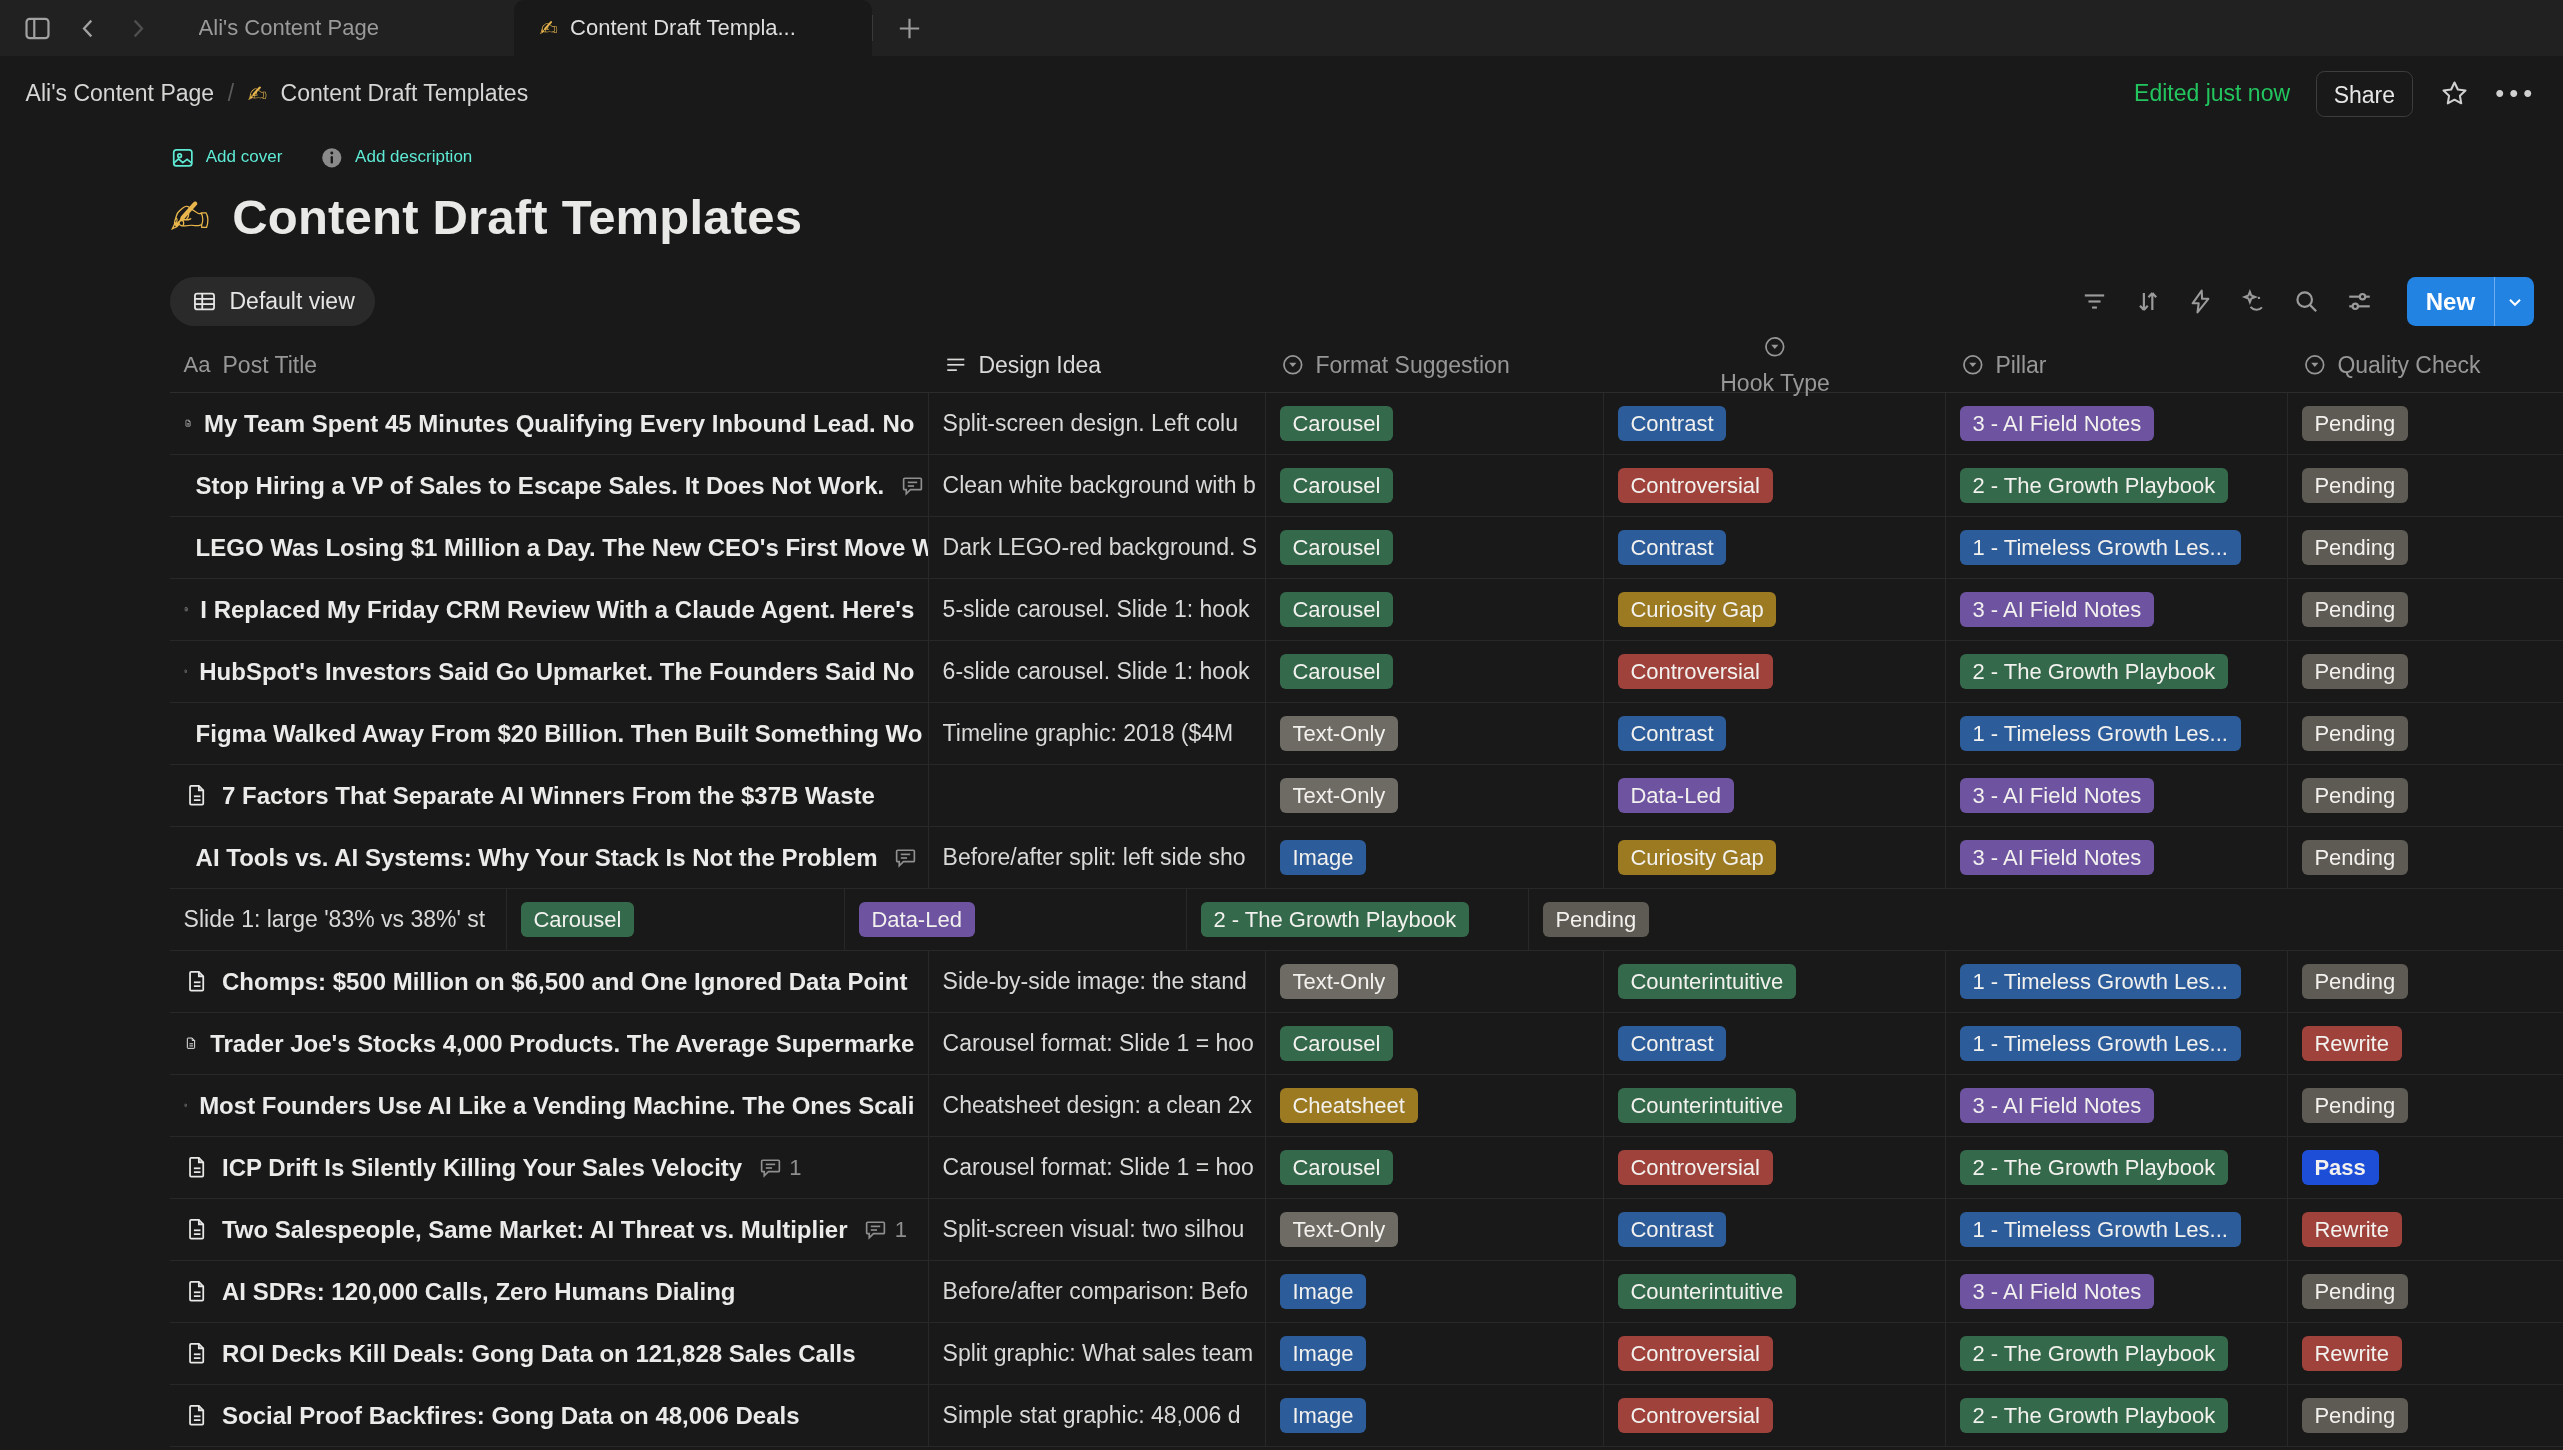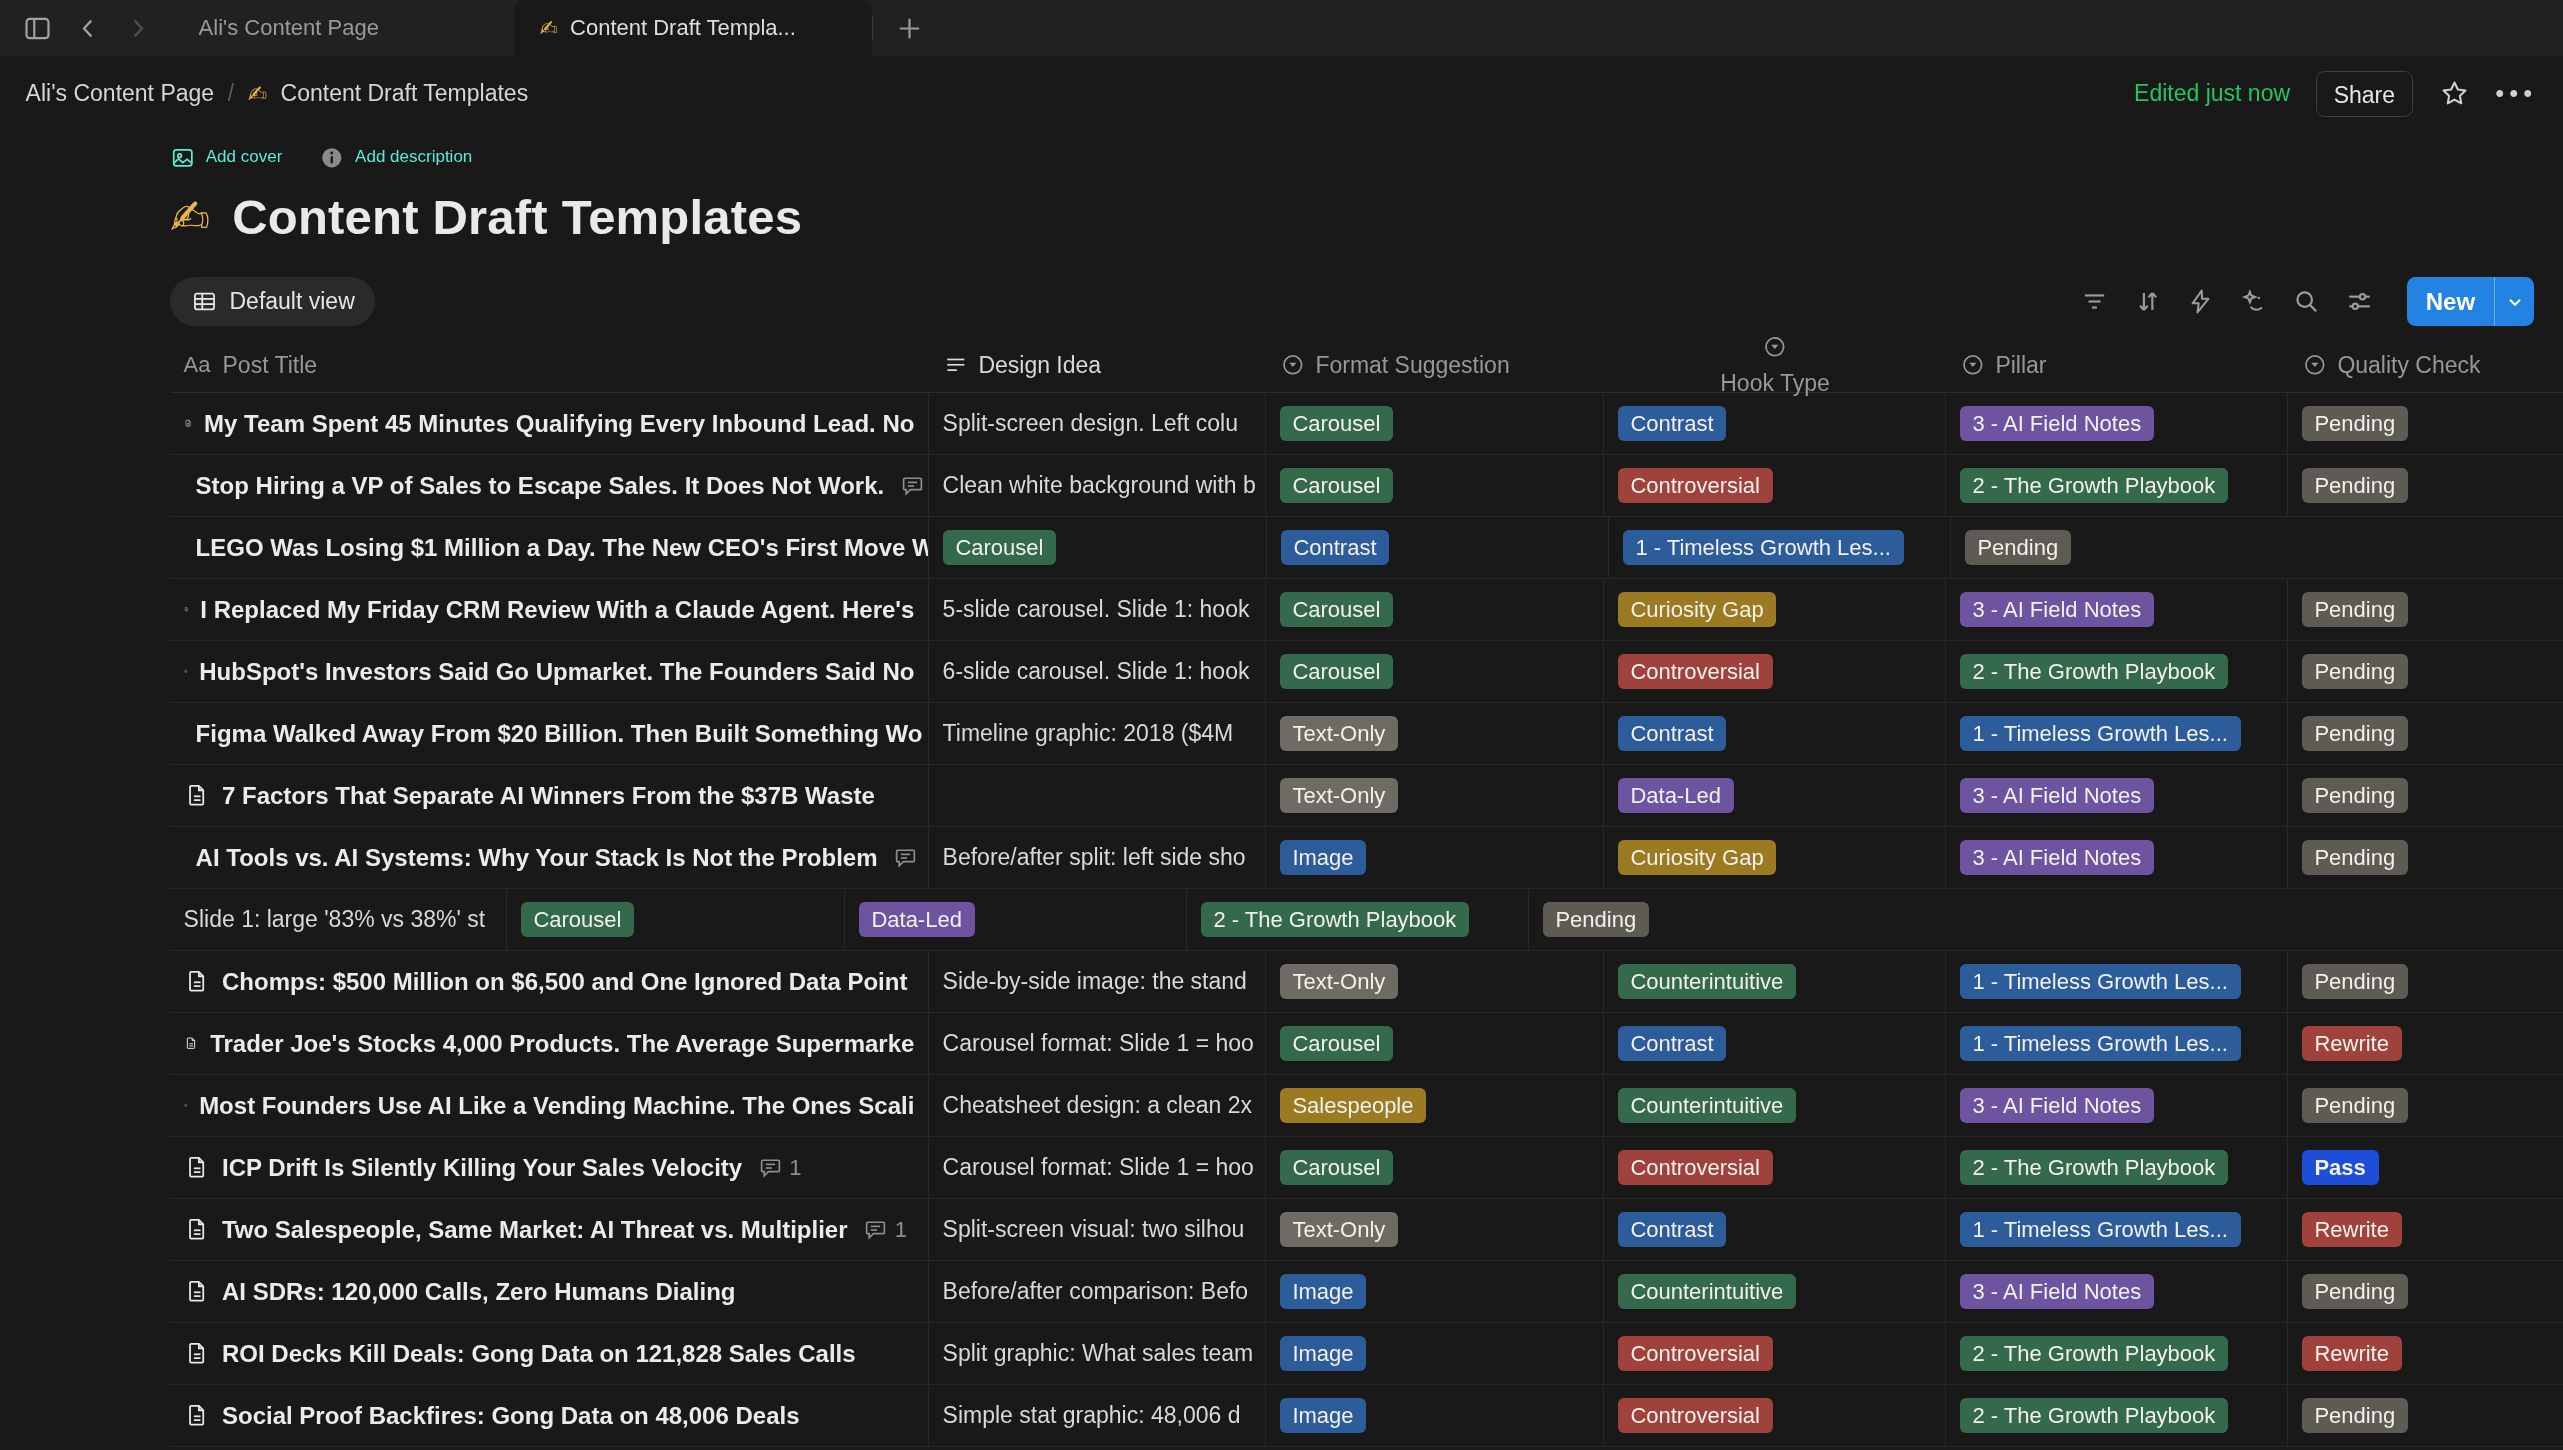--- a/index.html
+++ b/index.html
@@ -323,20 +323,21 @@
       <div class="tr">
         <div class="td c1">
           <svg width="26.4" height="26.4" viewBox="0 0 24 24" fill="none" stroke="currentColor" stroke-width="1.6">
             <path d="M6.5 3.5h7l4 4v12a1 1 0 0 1-1 1h-10a1 1 0 0 1-1-1v-15a1 1 0 0 1 1-1z"></path>
             <path d="M13.5 3.5v4h4"></path>
             <line x1="9" y1="13" x2="15" y2="13"></line>
             <line x1="9" y1="16.5" x2="15" y2="16.5"></line>
           </svg>
           <span class="row-title">LEGO Was Losing $1 Million a Day. The New CEO's First Move W</span>
         </div>
+        <div class="td c2">Dark LEGO-red background. S</div>
         <div class="td c3">
           <span class="tag" style="background: rgb(53, 105, 75);">Carousel</span>
         </div>
         <div class="td c4">
           <span class="tag" style="background: rgb(45, 92, 155);">Contrast</span>
         </div>
         <div class="td c5">
           <span class="tag" style="background: rgb(45, 92, 155);">1 - Timeless Growth Les...</span>
         </div>
         <div class="td c6">
@@ -538,21 +539,21 @@
           <svg width="26.4" height="26.4" viewBox="0 0 24 24" fill="none" stroke="currentColor" stroke-width="1.6">
             <path d="M6.5 3.5h7l4 4v12a1 1 0 0 1-1 1h-10a1 1 0 0 1-1-1v-15a1 1 0 0 1 1-1z"></path>
             <path d="M13.5 3.5v4h4"></path>
             <line x1="9" y1="13" x2="15" y2="13"></line>
             <line x1="9" y1="16.5" x2="15" y2="16.5"></line>
           </svg>
           <span class="row-title">Most Founders Use AI Like a Vending Machine. The Ones Scali</span>
         </div>
         <div class="td c2">Cheatsheet design: a clean 2x</div>
         <div class="td c3">
-          <span class="tag" style="background: rgb(155, 122, 34);">Salespeople</span>
+          <span class="tag" style="background: rgb(155, 122, 34);">Cheatsheet</span>
         </div>
         <div class="td c4">
           <span class="tag" style="background: rgb(53, 105, 75);">Counterintuitive</span>
         </div>
         <div class="td c5">
           <span class="tag" style="background: rgb(109, 83, 160);">3 - AI Field Notes</span>
         </div>
         <div class="td c6">
           <span class="tag" style="background: rgb(94, 91, 84);">Pending</span>
         </div>

